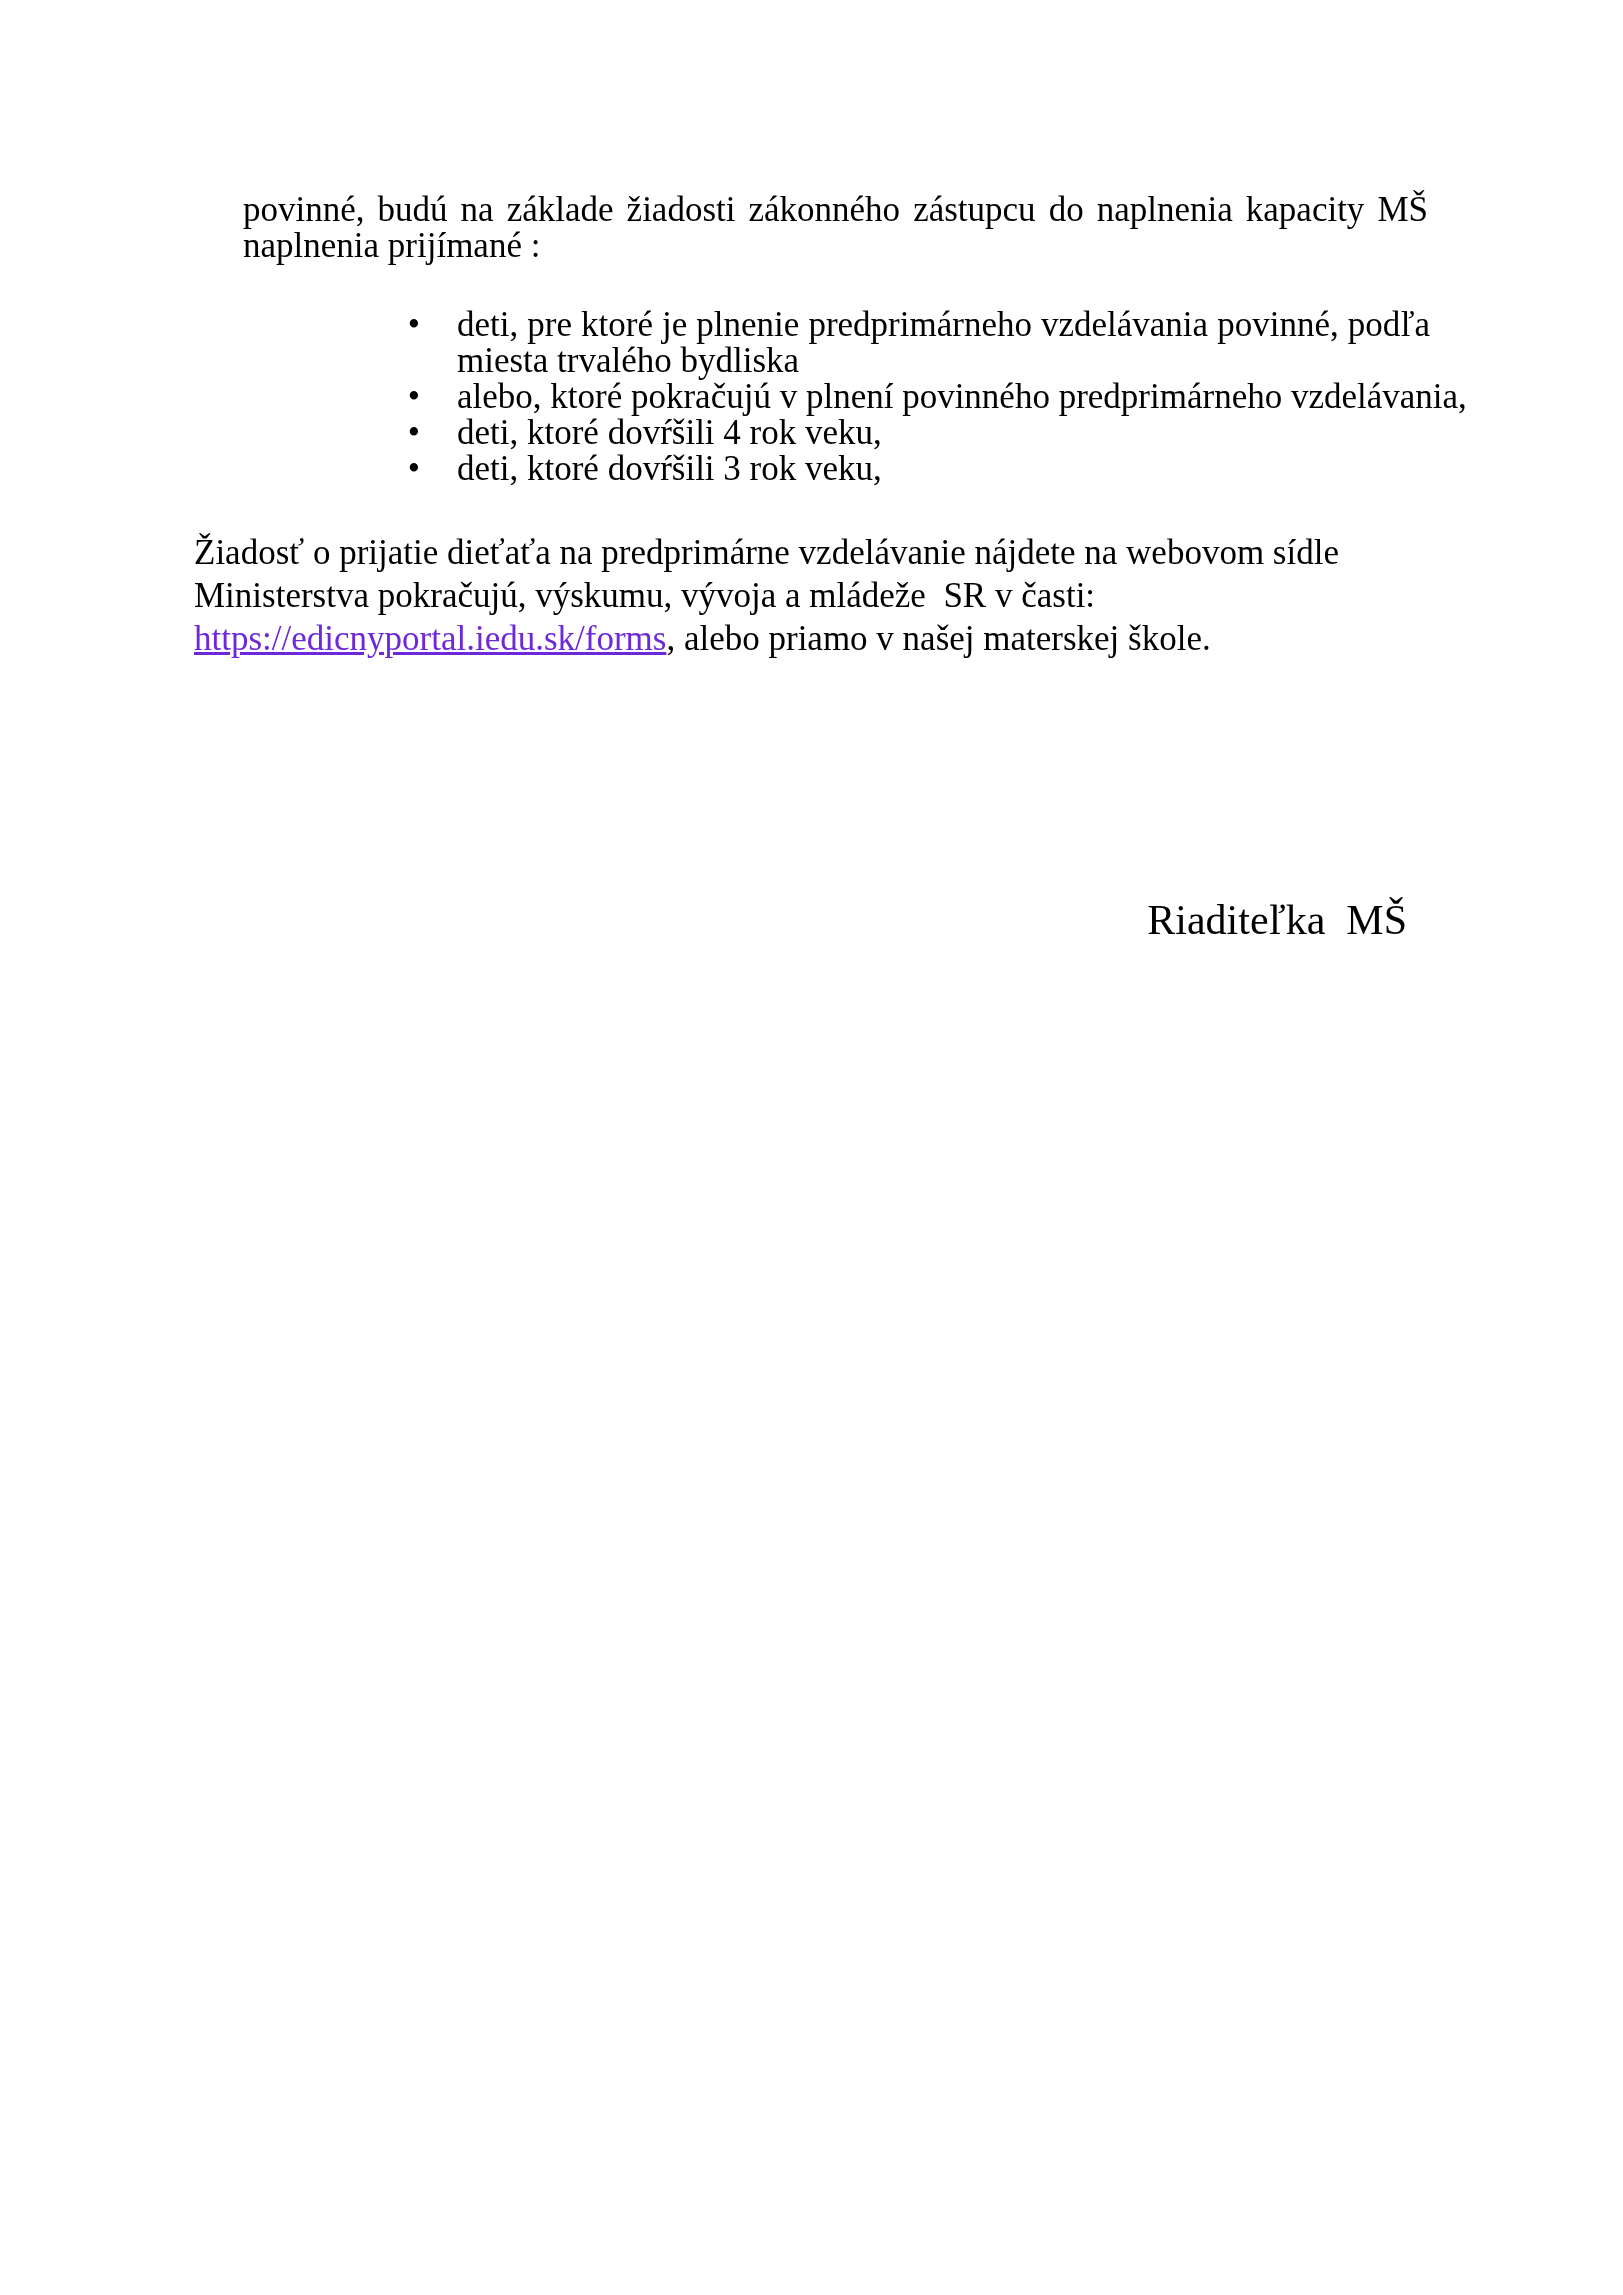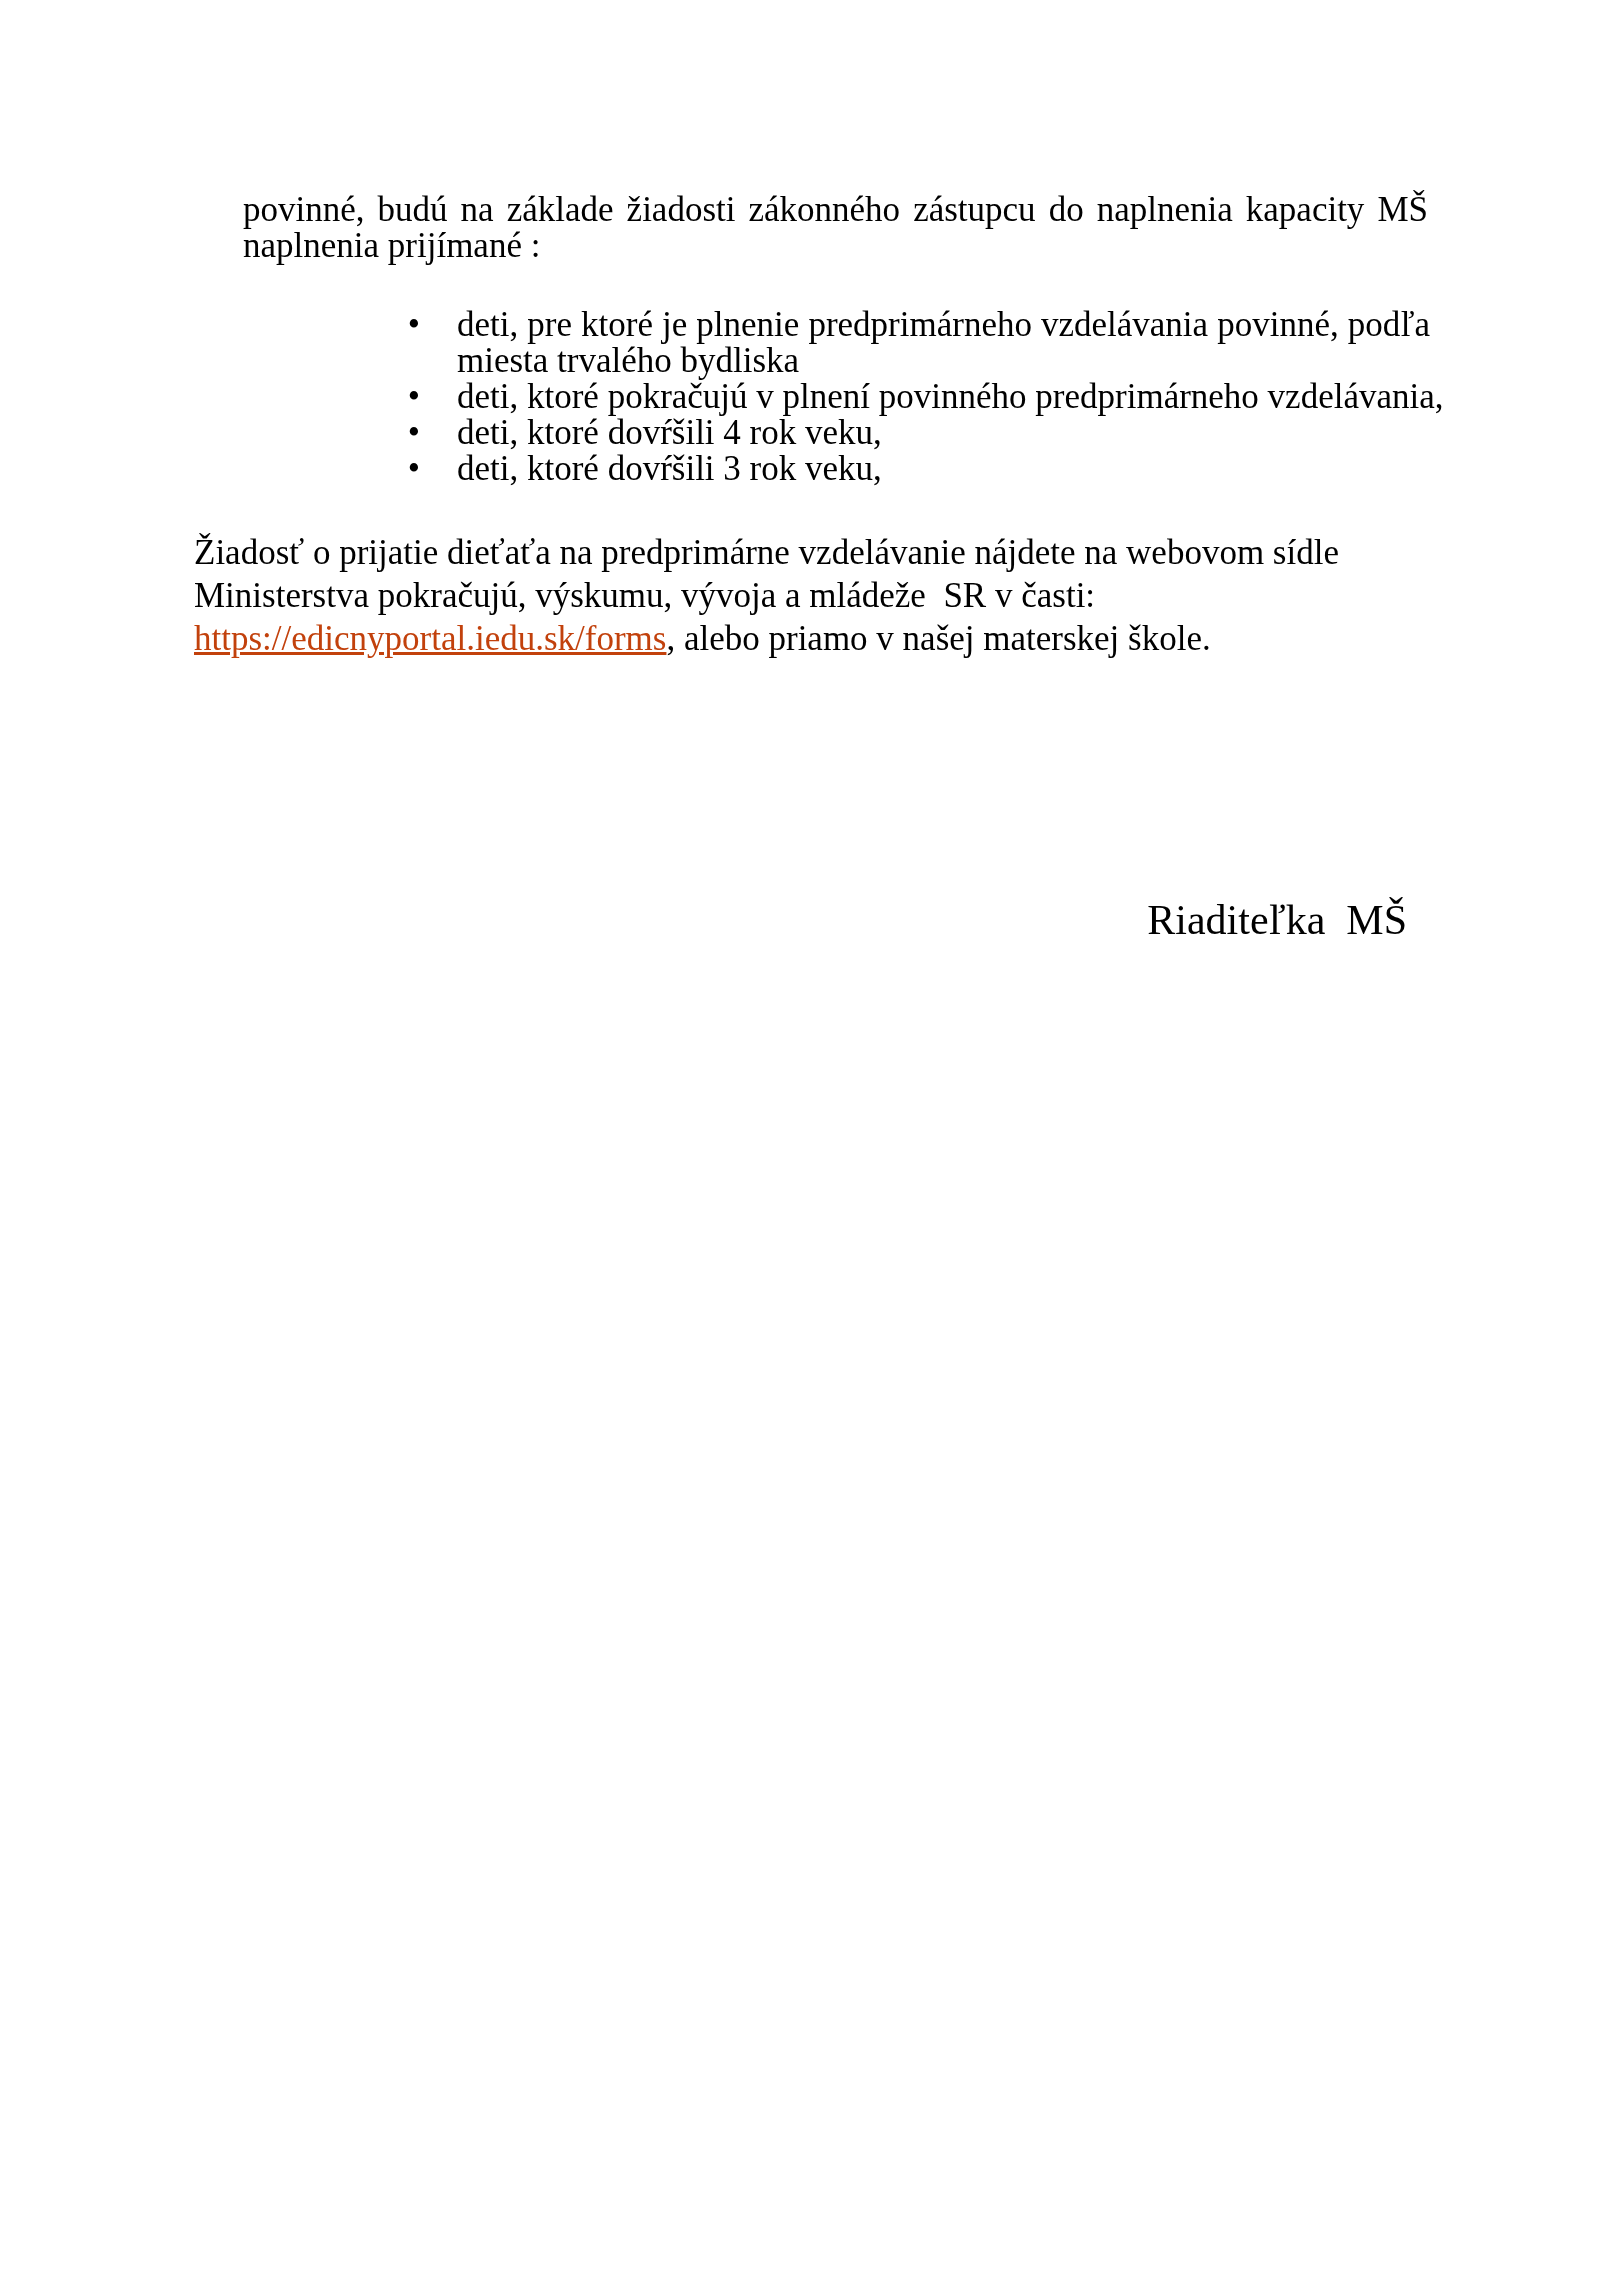--- a/index.html
+++ b/index.html
@@ -56,21 +56,21 @@
 
   
   #para2 {
     left: 194px;
     top: 531px;
     width: 1243px;
     font-size: 35px;
     line-height: 43px;
   }
   #para2 a {
-    color: #c2410c;
+    color: #6d28d9;
     text-decoration: underline;
     cursor: pointer;
   }
 
   
   #sig-name {
     right: 205px;
     top: 779px;
     font-size: 42px;
     line-height: 46px;
@@ -98,21 +98,21 @@
   <div class="block" id="bullet-list">
 
     <div class="bullet-item">
       <span class="bullet-marker">•</span>
       <span class="line just">deti, pre ktoré je plnenie predprimárneho vzdelávania povinné, podľa</span>
       <span class="line">miesta trvalého bydliska</span>
     </div>
 
     <div class="bullet-item">
       <span class="bullet-marker">•</span>
-      <span class="line">deti, ktoré pokračujú v plnení povinného predprimárneho vzdelávania,</span>
+      <span class="line">alebo, ktoré pokračujú v plnení povinného predprimárneho vzdelávania,</span>
     </div>
 
     <div class="bullet-item">
       <span class="bullet-marker">•</span>
       <span class="line">deti, ktoré dovŕšili 4 rok veku,</span>
     </div>
 
     <div class="bullet-item">
       <span class="bullet-marker">•</span>
       <span class="line">deti, ktoré dovŕšili 3 rok veku,</span>

